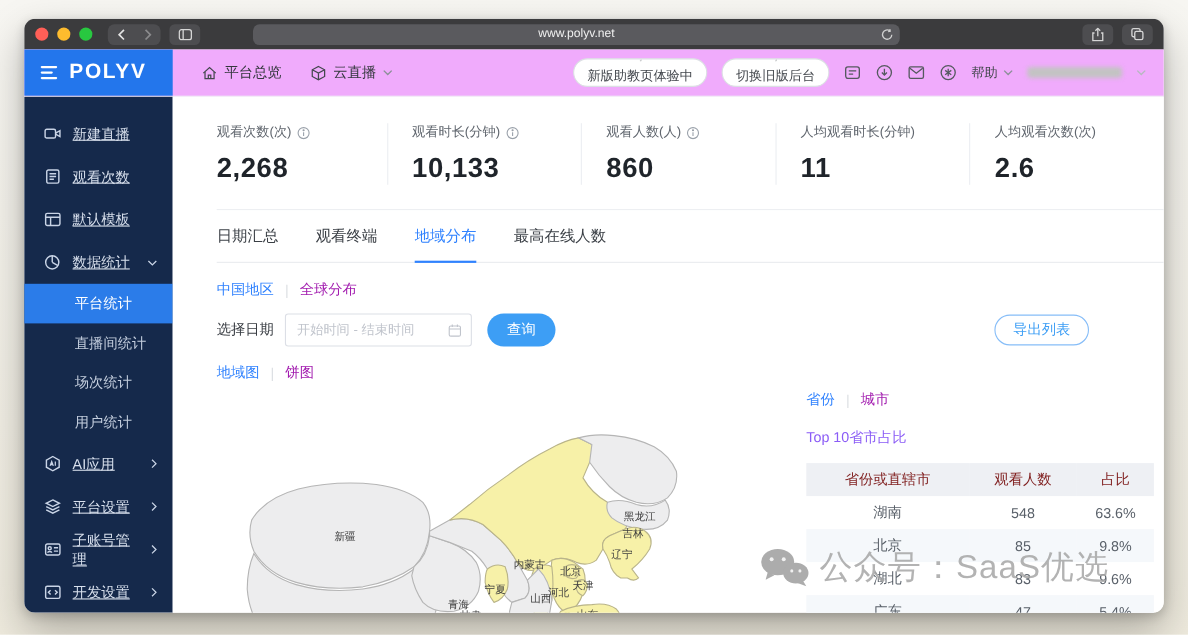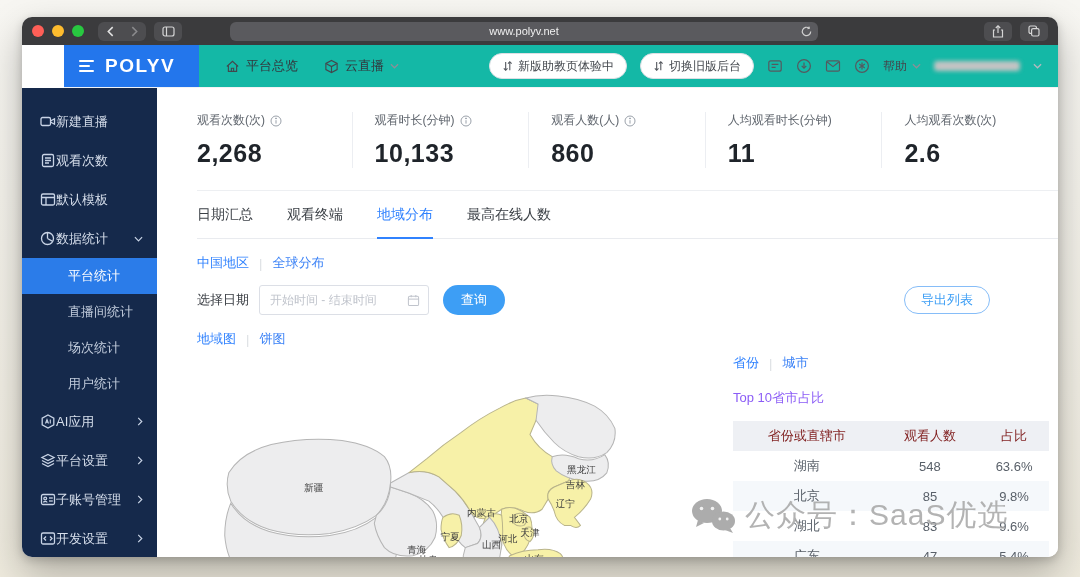--- a/index.html
+++ b/index.html
@@ -23,54 +23,54 @@
   .navbtn { width:24px; height:19px; display:flex; align-items:center; justify-content:center; color:#e3e3e3; }
   .navbtn.dim { color:#8a8a8c; }
   .sqbtn { width:28px; height:19px; background:#4d4d50; border-radius:5px; display:flex; align-items:center; justify-content:center; color:#d6d6d6; }
   .urlbar { margin-left:48px; width:588px; height:19px; background:#5a5a5e; border-radius:6px;
     display:flex; align-items:center; justify-content:center; position:relative; }
   .urlbar span { color:#f0f0f0; font-size:11px; }
   .urlbar .refresh { position:absolute; right:6px; color:#cfcfcf; }
   .chrome .spacer { flex:1; }
   .chrome svg { display:block; }
   
-  .appbar { position:absolute; top:28px; left:0; right:0; height:43px; background:#14b8a6; display:flex; align-items:stretch; border-bottom:1px solid #f2f3f5;margin-left:42px; }
+  .appbar { position:absolute; top:28px; left:0; right:0; height:43px; background:#f0abfc; display:flex; align-items:stretch; border-bottom:1px solid #f2f3f5; }
   .logo { width:135px; background:#2376ec; display:flex; align-items:center; padding-left:15px; gap:11px; flex:none; }
   .burger div { width:15px; height:2px; background:#fff; margin:3px 0; border-radius:1px; }
   .burger div:nth-child(2){ width:11px; }
   .logotext { color:#fff; font-weight:bold; font-size:19px; letter-spacing:1.5px; }
   .appnav { display:flex; align-items:center; gap:26px; margin-left:26px; font-size:13px; color:#33373d; }
   .appnav .item { display:flex; align-items:center; gap:6px; }
   .appbar .right { margin-left:auto; display:flex; align-items:center; gap:13px; margin-right:16px; }
-  .pill { height:26px; border:1px solid #dcdfe4; border-radius:14px; display:flex; align-items:center; gap:5px; padding:0 12px; font-size:12px; color:#43474d; background:#fff; }
+  .pill { height:26px; border:1px solid #dcdfe4; border-radius:14px; display:flex; align-items:center; gap:5px; padding:0 12px; font-size:12px; color:#43474d; background:#fff;flex-direction:column; }
   .tool-ic { color:#55595f; display:flex; }
   .help { display:flex; align-items:center; gap:5px; font-size:12px; color:#43474d; }
   .blur-name { width:86px; height:10px; background:#c3c3c3; border-radius:3px; filter:blur(2px); }
   .chev { stroke:currentColor; fill:none; stroke-width:1.4; }
   
   .sidebar { position:absolute; top:71px; left:0; width:135px; bottom:0; background:#15294b; padding-top:14px; }
-  .s-item { height:39px; display:flex; align-items:center; padding-left:18px; color:#d7dfec; font-size:13px; cursor:pointer; }
+  .s-item { height:39px; display:flex; align-items:center; gap:10px; padding-left:18px; color:#d7dfec; font-size:13px; cursor:pointer;text-decoration:underline; }
   .s-item svg { flex:none; stroke:#c9d4e6; fill:none; stroke-width:1.3; }
   .s-sub { height:36px; display:flex; align-items:center; padding-left:46px; color:#c3cddd; font-size:13px; cursor:pointer; }
   .s-sub.active { background:#2b7ce9; color:#fff; }
   .s-item .arrow { margin-left:auto; margin-right:14px; color:#8fa2c0; display:flex; }
   
   .content { position:absolute; left:135px; top:71px; right:0; bottom:0; background:#fff; }
   .stats { display:flex; padding:24px 0 0 40px; }
   .stat { width:177px; padding-left:22px; border-left:1px solid #eceef2; }
   .stat:first-child { padding-left:0; border-left:none; width:155px; }
   .stat .lbl { font-size:12px; color:#60666e; display:flex; align-items:center; gap:5px; }
   .stat .val { font-size:25px; font-weight:600; color:#1f242a; margin-top:10px; letter-spacing:.5px; }
   .info-ic { color:#9aa1aa; display:flex; }
   .hr { border-top:1px solid #edeff2; margin:22px 0 0 40px; }
   .tabs { margin-left:40px; display:flex; gap:34px; padding-top:15px; border-bottom:1px solid #e9ebef; margin-right:0; }
   .tab { font-size:14px; color:#3a3f45; padding-bottom:13px; cursor:pointer; }
   .tab.active { color:#3082fe; border-bottom:2px solid #3082fe; margin-bottom:-1px; }
   .linkrow { margin:15px 0 0 40px; font-size:13px; display:flex; align-items:center; }
-  .linkrow .lnk { cursor:pointer; color:#3b82f6; }
+  .linkrow .lnk { cursor:pointer; color:#a21caf; }
   .linkrow .lnk.on { color:#3082fe; }
   .sep { color:#dcdfe3; margin:0 10px; }
   .sep::before { content:"|"; }
   .filter-row { margin:13px 40px 0 40px; display:flex; align-items:center; }
   .f-label { font-size:13px; color:#383c42; margin-right:10px; }
   .date-box { width:170px; height:30px; border:1px solid #dcdfe6; border-radius:3px; display:flex; align-items:center; padding:0 8px 0 10px; }
   .date-box input { border:none; outline:none; flex:1; font-size:12px; color:#606266; width:10px; font-family:inherit; }
   .date-box input::placeholder { color:#c0c4cc; }
   .cal-ic { color:#c0c4cc; display:flex; }
   .btn-query { margin-left:14px; width:62px; height:30px; border:none; border-radius:16px; background:#3d9ef5; color:#fff; font-size:13px; cursor:pointer; font-family:inherit; }

